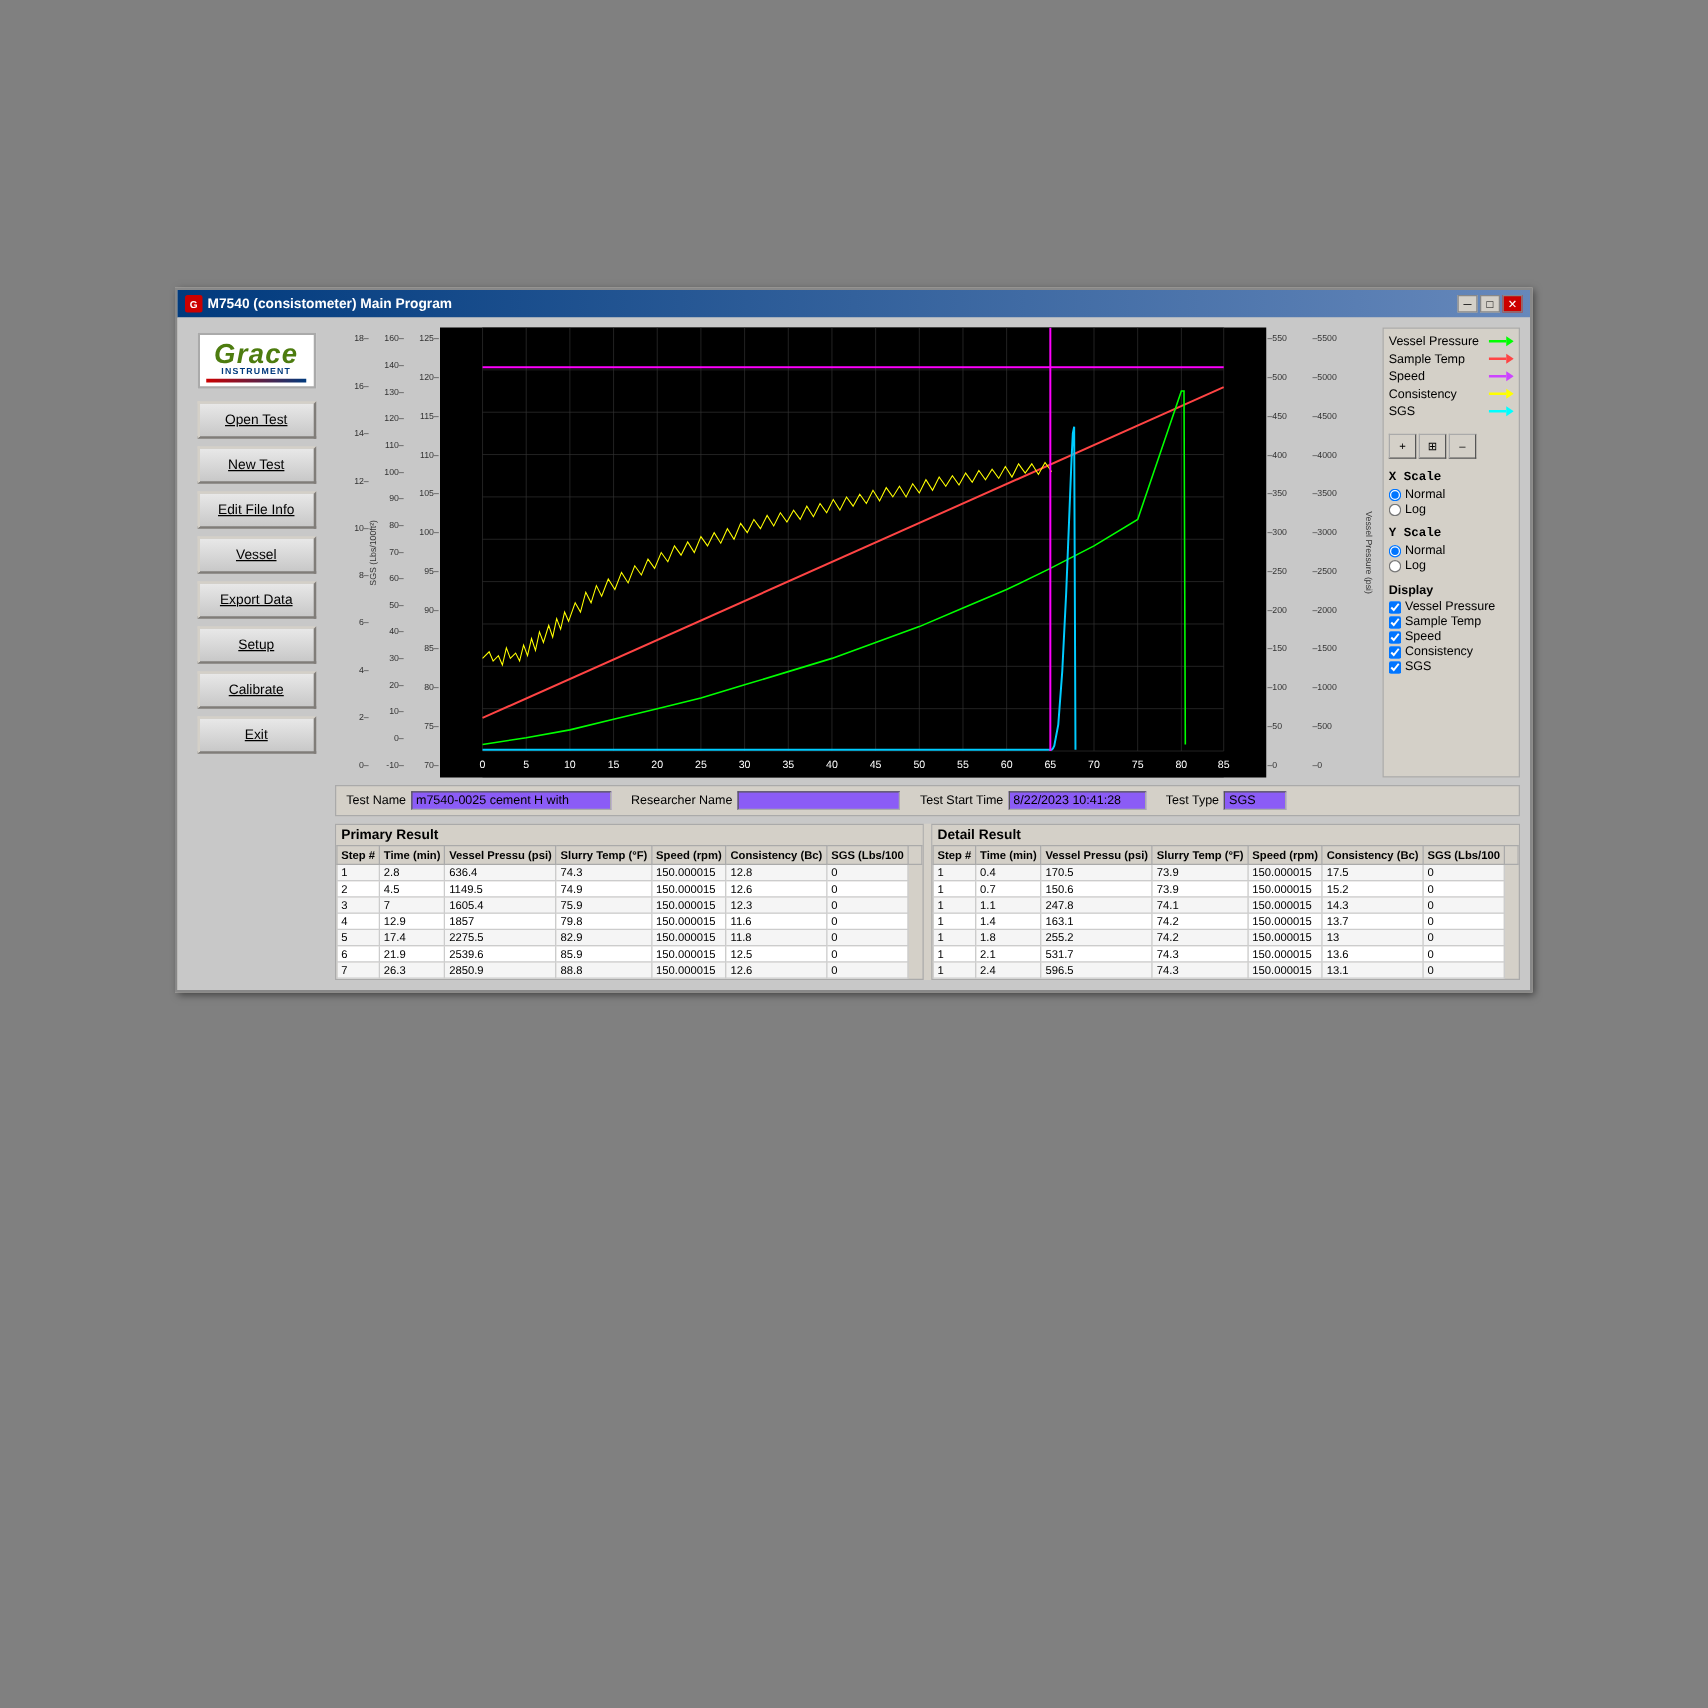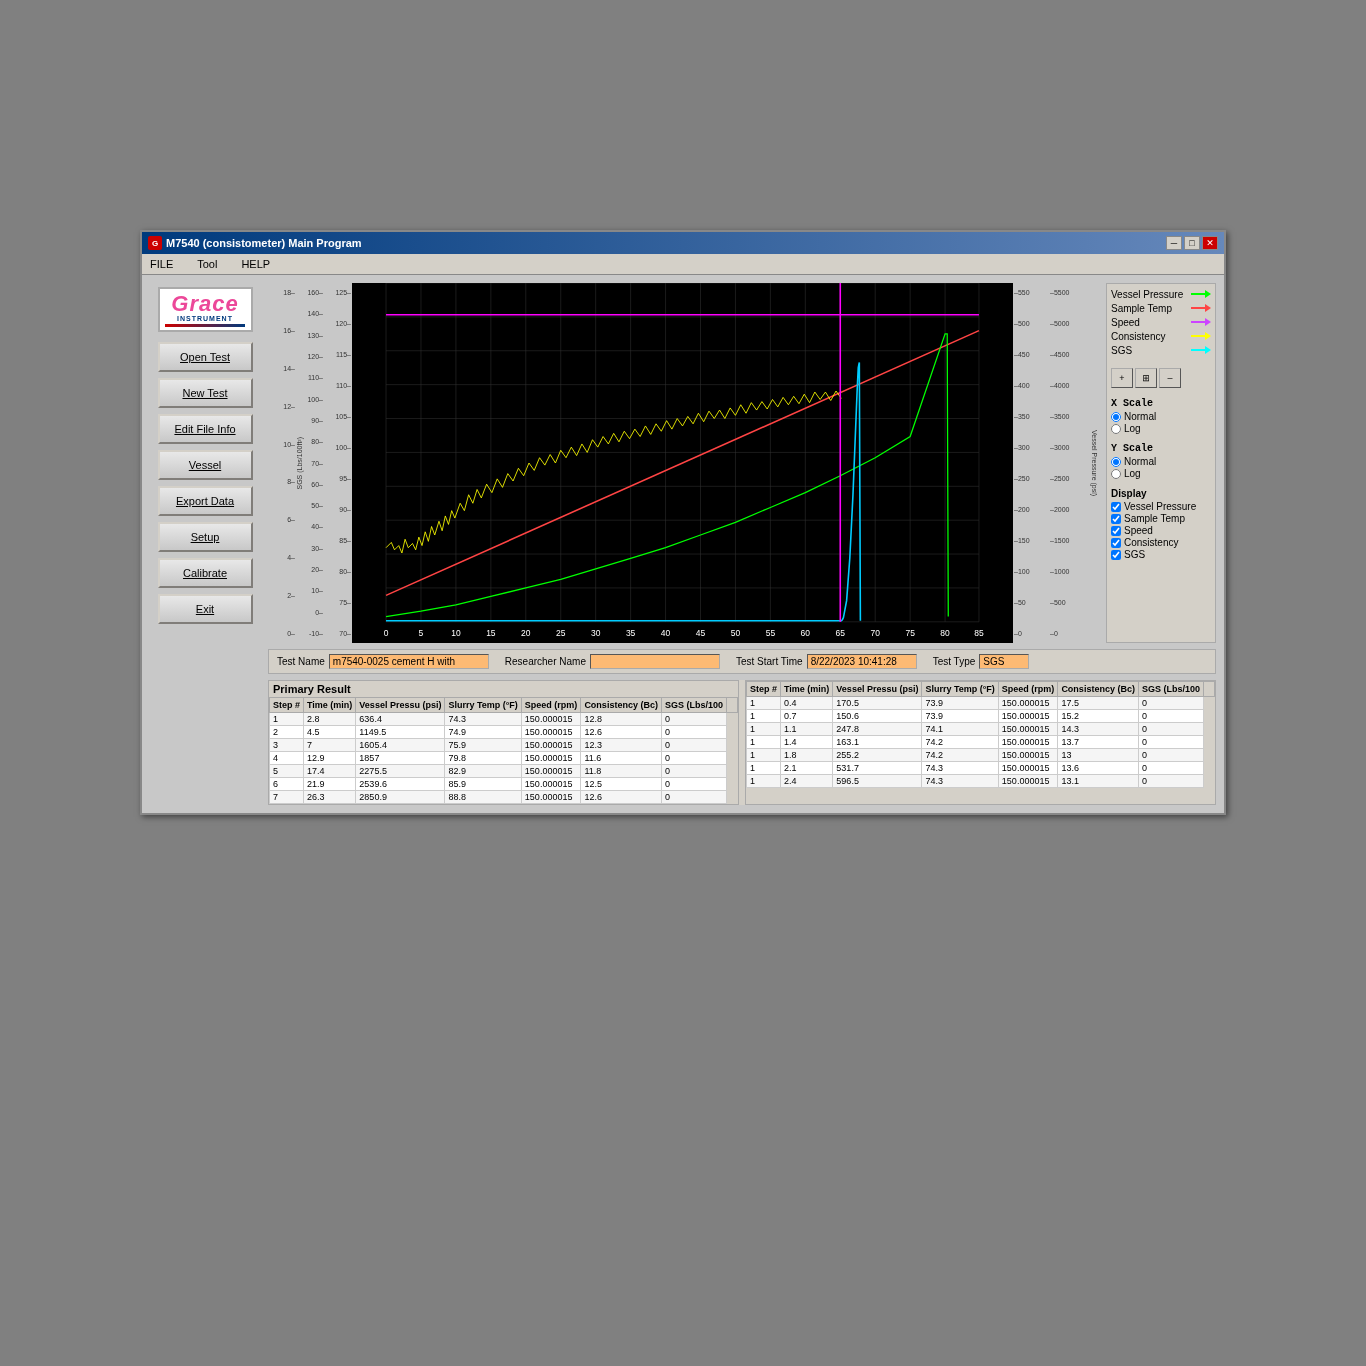--- a/index.html
+++ b/index.html
@@ -67,21 +67,21 @@
       display: flex;
       flex-direction: column;
       align-items: center;
       justify-content: center;
       margin-bottom: 4px;
     }
     .grace-text {
       font-size: 22px;
       font-weight: bold;
       font-style: italic;
-      color: #ec4899;
+      color: #4d7c0f;
       line-height: 1;
       letter-spacing: 1px;
     }
     .instrument-text {
       font-size: 7px;
       color: #003a7d;
       font-weight: bold;
       letter-spacing: 1px;
     }
     .logo-underline {
@@ -172,21 +172,21 @@
       padding: 4px 8px;
       display: flex;
       align-items: center;
       gap: 16px;
       flex-wrap: wrap;
       font-size: 10px;
     }
     .info-field { display: flex; align-items: center; gap: 4px; }
     .info-label { font-weight: normal; }
     .info-input {
-      background: #fdba74;
+      background: #8b5cf6;
       border: 1px inset #aaa;
       padding: 1px 3px;
       font-size: 10px;
     }
 
     
     .tables-section {
       display: flex;
       gap: 6px;
       background: #d4d0c8;
@@ -234,25 +234,20 @@
       <div class="title-icon">G</div>
       <span>M7540 (consistometer) Main Program</span>
     </div>
     <div class="title-bar-buttons">
       <div class="title-btn">─</div>
       <div class="title-btn">□</div>
       <div class="title-btn" style="background:#cc0000;color:white;">✕</div>
     </div>
   </div>
 
-  <div class="menu-bar">
-    <span class="menu-item">FILE</span>
-    <span class="menu-item">Tool</span>
-    <span class="menu-item">HELP</span>
-  </div>
 
   <div class="main-content">
 
     <div class="sidebar">
       <div class="grace-logo">
         <div class="grace-text">Grace</div>
         <div class="instrument-text">INSTRUMENT</div>
         <div class="logo-underline"></div>
       </div>
 
@@ -637,20 +632,21 @@
                     <td>150.000015</td>
                     <td>12.6</td>
                     <td>0</td>
                   </tr>
                 </tbody>
             </table>
           </div>
         </div>
 
         <div class="table-panel">
+          <div class="table-title">Detail Result</div>
           <div style="overflow-x:auto; overflow-y:auto; max-height:130px;">
             <table class="data-table">
               <thead>
                 <tr>
                   <th>Step #</th>
                   <th>Time (min)</th>
                   <th>Vessel Pressu (psi)</th>
                   <th>Slurry Temp (°F)</th>
                   <th>Speed (rpm)</th>
                   <th>Consistency (Bc)</th>

